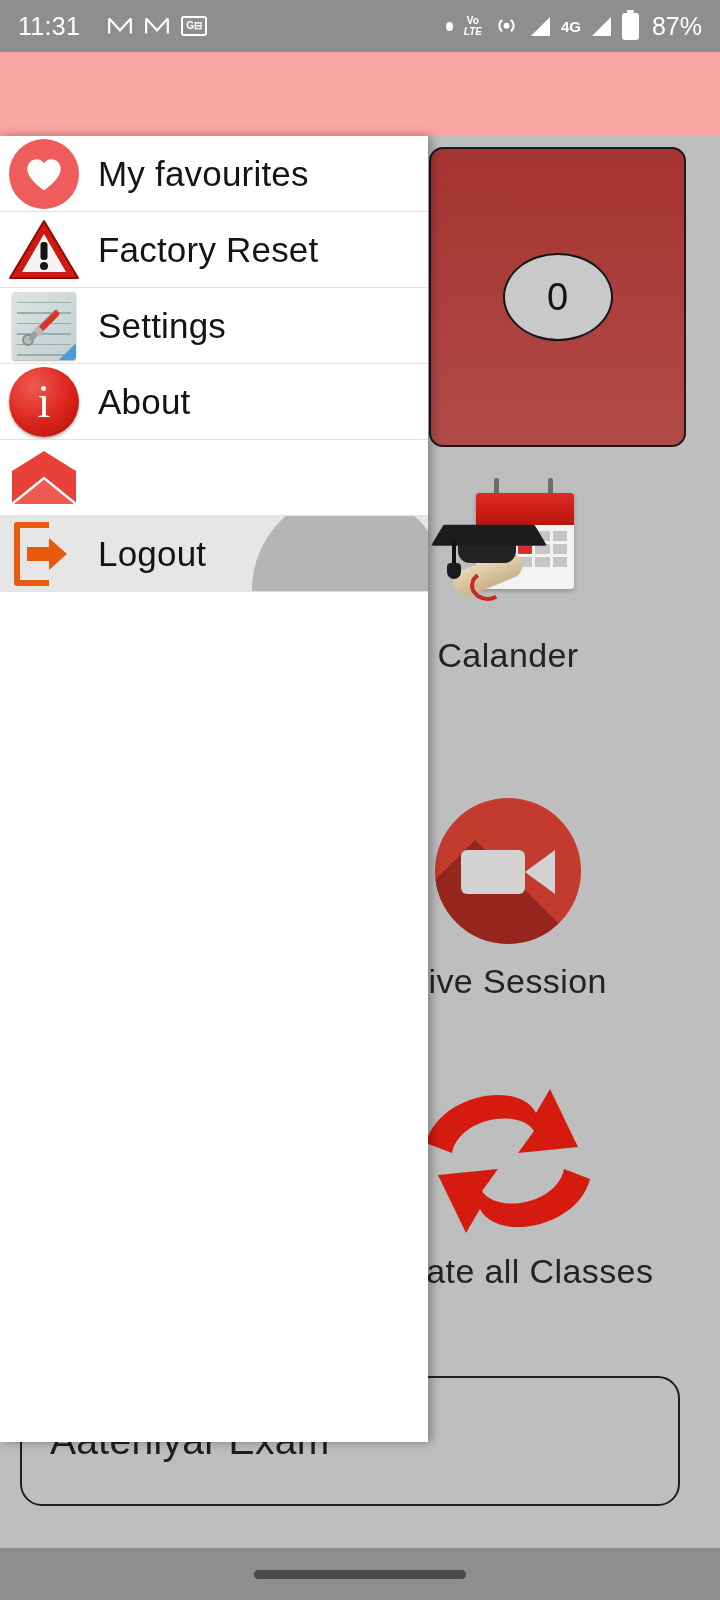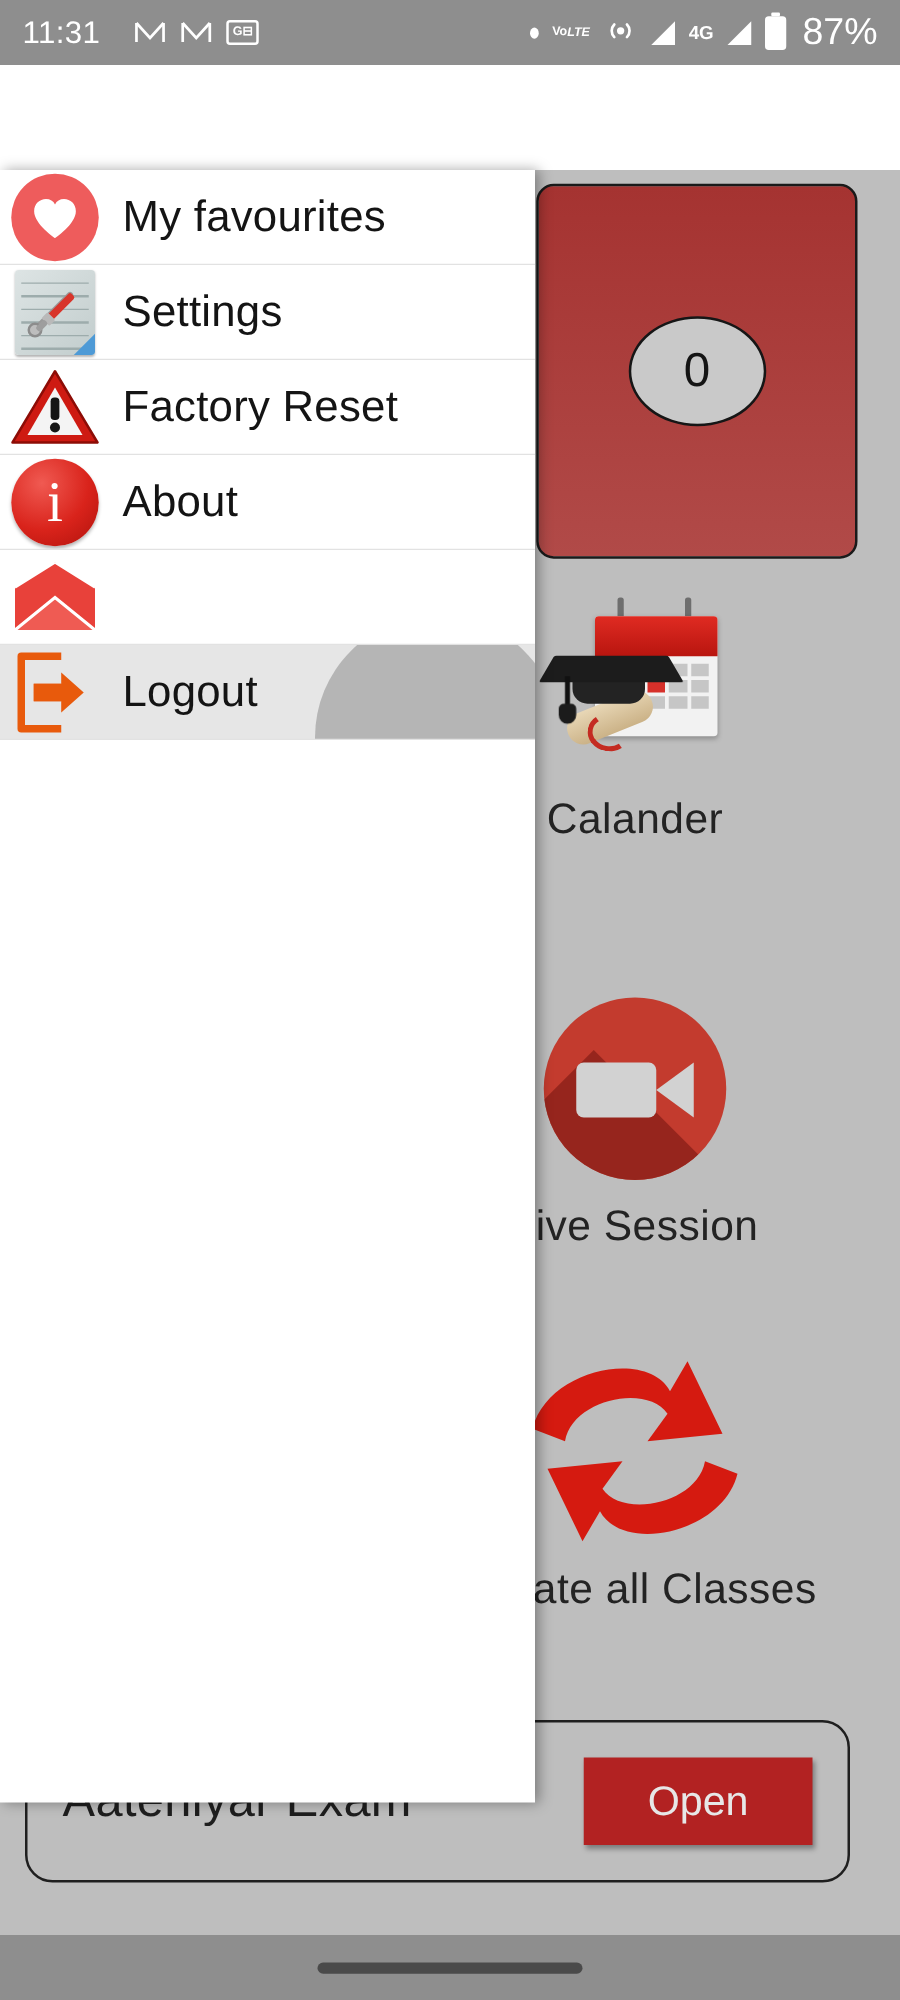--- a/index.html
+++ b/index.html
@@ -6,21 +6,21 @@
   * { margin:0; padding:0; box-sizing:border-box; }
   html, body {
     width:720px; height:1600px;
     font-family:"Liberation Sans", sans-serif;
     overflow:hidden;
     background:#BEBEBE;
   }
   #screen {
     position:relative;
     width:720px; height:1600px;
-    background:#ffffff;
+    background:#fca5a5;
     overflow:hidden;
   }
 
   
   #statusbar {
     position:absolute; top:0; left:0;
     width:720px; height:52px;
     background:#8E8E8E;
     display:flex; align-items:center;
     padding:0 18px;
@@ -36,41 +36,41 @@
   .gm-icon { width:26px; height:26px; display:block; }
   .news-icon {
     width:26px; height:20px;
     border:2.5px solid #FFF; border-radius:3px;
     display:flex; align-items:center; justify-content:center;
     font-size:9px; letter-spacing:0px; font-weight:700;
   }
   .news-icon i { font-style:normal; font-size:10px; line-height:1; }
   .dot-ic { width:7px; height:9px; background:#FFF; border-radius:50%; }
   .volte {
-    display:flex; flex-direction:row; align-items:center;
+    display:flex; flex-direction:column; align-items:center;
     line-height:1; font-size:10px; font-weight:700;
     position:relative;
   }
   .volte .t1 { font-size:10px; }
   .volte .t2 { font-size:10px; margin-top:1px;font-style:italic; }
   .sig-tri {
     width:0; height:0;
     border-left:19px solid transparent;
     border-bottom:19px solid #FFF;
   }
   .g4 { font-size:15px; font-weight:700; }
   .batt {
     width:17px; height:27px; border:2.5px solid #FFF; border-radius:3px;
     position:relative; background:#FFF;
   }
   .batt:before {
     content:""; position:absolute; top:-5px; left:3.5px;
     width:7px; height:3px; background:#FFF; border-radius:1px;
   }
-  .batt-pct { font-size:30px; margin-left:2px; }
+  .batt-pct { font-size:25px; margin-left:2px; }
 
   
   #appbar {
     position:absolute; top:52px; left:0;
     width:720px; height:84px;
     background:#BDBDBD;
     display:flex; align-items:center;
     padding:0 22px;
   }
   #hamburger {
@@ -441,35 +441,46 @@
             <path d="M8 82 C20 34 100 18 118 52 L132 28 L160 86 L100 92 L116 70 C100 46 40 58 34 92 Z" fill="#D51A10"></path>
             <path d="M172 118 C160 166 80 182 62 148 L48 172 L20 114 L80 108 L64 130 C80 154 140 142 146 108 Z" fill="#D51A10"></path>
           </svg>
         </div>
       </div>
       <div class="tlabel">Update all Classes</div>
     </div>
 
     <div class="bottom-card">
       <div class="bc-title">Aateniyar Exam</div>
-      <button class="open-btn">Open</button>
     </div>
   </div>
 
   <div id="drawer">
 
     <div class="menu-item">
       <div class="mi-icon">
         <span class="ic-heart">
           <svg viewBox="0 0 24 22">
               <path d="M12 21C12 21 1.8 14.2 1.8 7.9 1.8 4.4 4.5 2 7.6 2c2 0 3.6 1 4.4 2.6C12.8 3 14.4 2 16.4 2 19.5 2 22.2 4.4 22.2 7.9 22.2 14.2 12 21 12 21z" fill="#fff"></path>
             </svg>
         </span>
       </div>
       <div class="mi-label">My favourites</div>
+    </div>
+
+    <div class="menu-item">
+      <div class="mi-icon ic-warn">
+        <svg viewBox="0 0 72 64">
+          <path d="M36 3 L70 60 H2 Z" fill="#CE1A12" stroke="#8D0C06" stroke-width="2" stroke-linejoin="round"></path>
+          <path d="M36 16 L58 54 H14 Z" fill="#F4F4F4"></path>
+          <rect x="32.5" y="24" width="7" height="18" rx="3" fill="#151515"></rect>
+          <circle cx="36" cy="48" r="4" fill="#151515"></circle>
+        </svg>
+      </div>
+      <div class="mi-label">Factory Reset</div>
     </div>
 
     <div class="menu-item">
       <div class="mi-icon">
         <span class="ic-settings">
           <span class="lines">
               <i></i>
               <i></i>
               <i></i>
               <i></i>
@@ -487,32 +498,20 @@
               <rect x="23.5" y="36" width="5" height="10" rx="2" fill="#9E9E9E"></rect>
             </g>
           </svg>
           <span class="fold"></span>
         </span>
       </div>
       <div class="mi-label">Settings</div>
     </div>
 
     <div class="menu-item">
-      <div class="mi-icon ic-warn">
-        <svg viewBox="0 0 72 64">
-          <path d="M36 3 L70 60 H2 Z" fill="#CE1A12" stroke="#8D0C06" stroke-width="2" stroke-linejoin="round"></path>
-          <path d="M36 16 L58 54 H14 Z" fill="#F4F4F4"></path>
-          <rect x="32.5" y="24" width="7" height="18" rx="3" fill="#151515"></rect>
-          <circle cx="36" cy="48" r="4" fill="#151515"></circle>
-        </svg>
-      </div>
-      <div class="mi-label">Factory Reset</div>
-    </div>
-
-    <div class="menu-item">
       <div class="mi-icon">
         <span class="ic-info">i</span>
       </div>
       <div class="mi-label">About</div>
     </div>
 
     <div class="menu-item">
       <div class="mi-icon ic-mail">
         <svg viewBox="0 0 72 56">
           <path d="M4 20 L36 0 L68 20 V54 H4 Z" fill="#E8413A"></path>

